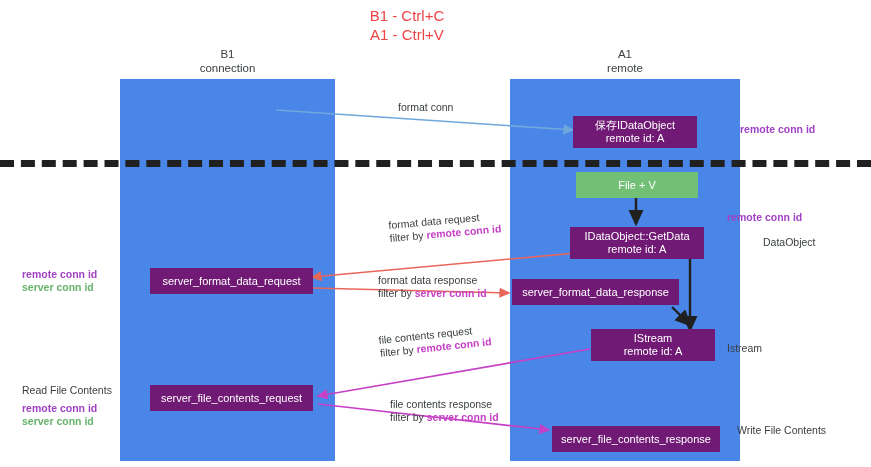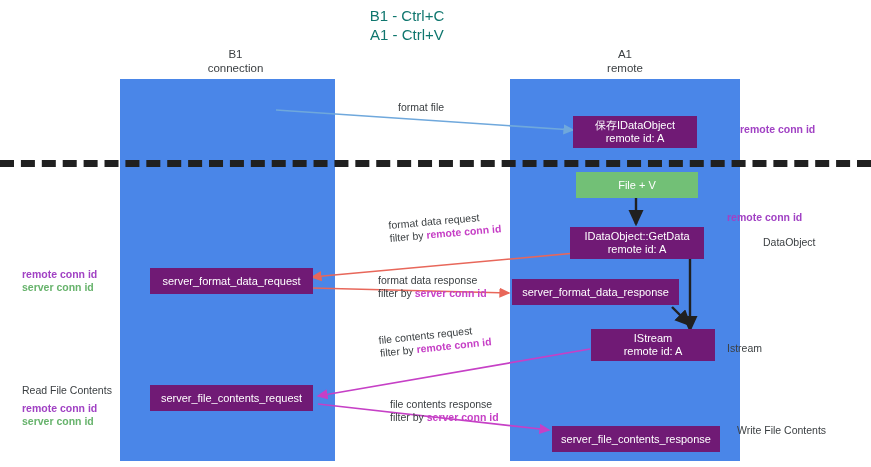--- a/index.html
+++ b/index.html
@@ -23,21 +23,21 @@
   .lane        { position: absolute; background: #4a86e8; }
   .svg-layer   { position: absolute; left: 0; top: 0; width: 871px; height: 467px; pointer-events: none; }
 
   
   .title {
     position: absolute;
     left: 0; top: 6px;
     width: 814px;
     text-align: center;
     font-size: 15px;
-    color: #0f766e;
+    color: #ef4444;
     line-height: 19px;
     white-space: pre-line;
   }
   .lane-header {
     position: absolute;
     text-align: center;
     font-size: 11.5px;
     color: #3c4043;
     line-height: 14px;
   }
@@ -100,21 +100,21 @@
 <body>
 
 <div id="canvas">
 
   <div class="lane" style="left:120px; top:79px; width:215px; height:382px;"></div>
   <div class="lane" style="left:510px; top:79px; width:230px; height:382px;"></div>
 
   <div class="title">B1 - Ctrl+C
 A1 - Ctrl+V</div>
 
-  <div class="lane-header" style="left:128px; top:47px; width:215px;">
+  <div class="lane-header" style="left:120px; top:47px; width:215px;">
     <span class="l1">B1</span>
     <span class="l2">connection</span>
   </div>
   <div class="lane-header" style="left:510px; top:47px; width:230px;">
     <span class="l1">A1</span>
     <span class="l2">remote</span>
   </div>
 
   <svg class="svg-layer">
     <defs>
@@ -178,21 +178,21 @@
 
   <div class="node orange" style="left:150px; top:385px; width:163px; height:26px;">
     <span class="ln">server_file_contents_request</span>
   </div>
 
   <div class="node orange" style="left:552px; top:426px; width:168px; height:26px;">
     <span class="ln">server_file_contents_response</span>
   </div>
 
   <div class="elabel" style="left:398px; top:101px;">
-    <span>format file</span>
+    <span>format conn</span>
   </div>
 
   <div class="elabel" style="left:388px; top:219px; transform: rotate(-5deg);">
     <span>format data request</span><br>
     <span>filter by </span><span class="hl-purple">remote conn id</span>
   </div>
 
   <div class="elabel" style="left:378px; top:274px;">
     <span>format data response</span><br>
     <span>filter by </span><span class="hl-purple">server conn id</span>

